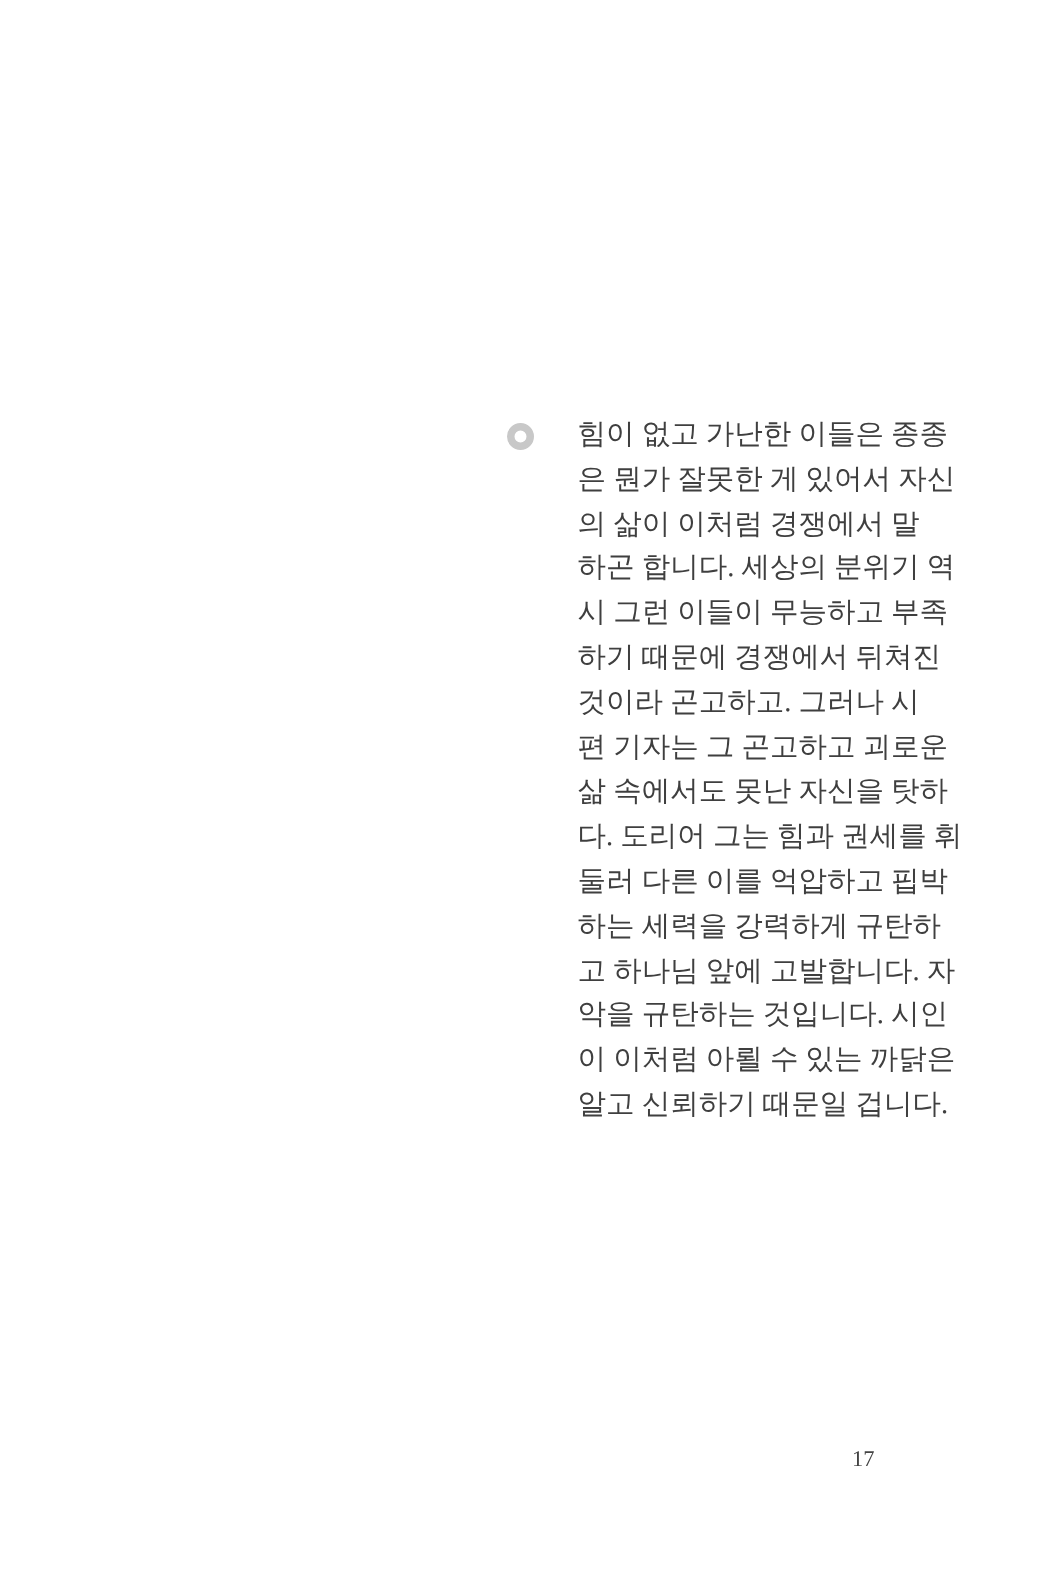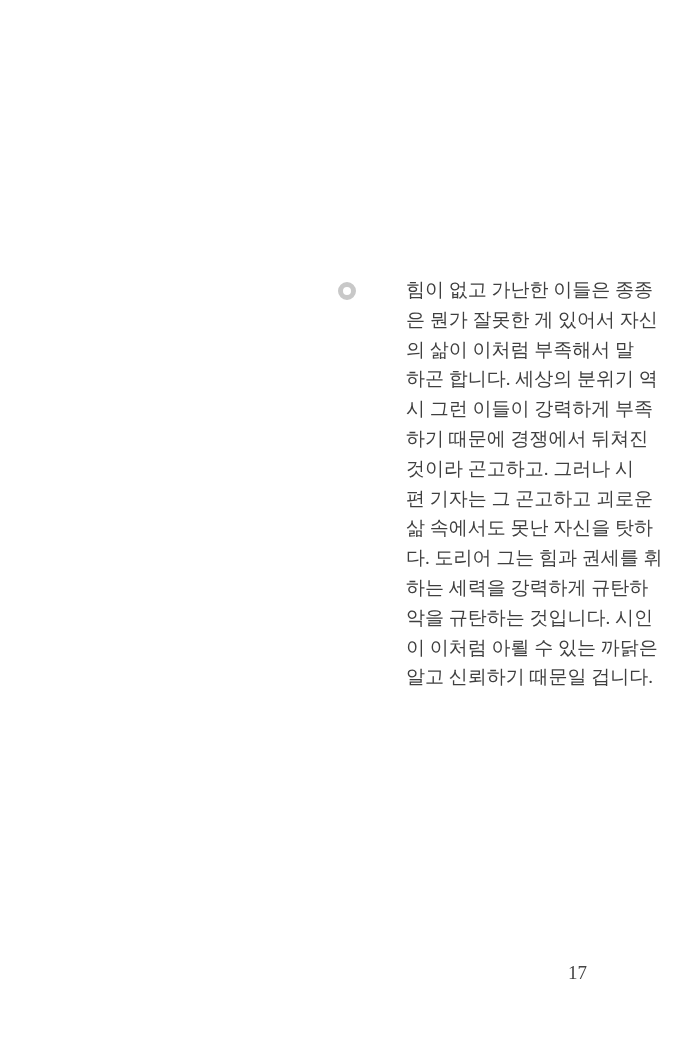--- a/index.html
+++ b/index.html
@@ -20,61 +20,63 @@
     left: 338px;
     top: 282px;
     width: 8px;
     height: 8px;
     border: 5px solid #c8c8c8;
     border-radius: 50%;
     background: #ffffff;
   }
   .text-col {
     position: absolute;
-    left: 406px;
+    left: 385px;
     top: 275px;
     width: 210px;
     color: #3f3f3f;
   }
   .text-col .line {
     height: 29.8px;
     line-height: 29.8px;
     font-size: 19px;
     text-align: justify;
     text-align-last: justify;
     white-space: nowrap;
     letter-spacing: 0px;
   }
   .text-col .line.last {
     text-align-last: left;
   }
   .page-number {
     position: absolute;
     left: 568px;
     top: 962px;
-    font-size: 19px;
+    font-size: 15px;
     line-height: 22px;
     color: #444444;
   }
 </style>
 </head>
 <body>
 
 <div class="page">
   <div class="ornament"></div>
   <div class="text-col">
       <div class="line">힘이 없고 가난한 이들은 종종</div>
       <div class="line">은 뭔가 잘못한 게 있어서 자신</div>
-      <div class="line">의 삶이 이처럼 부족해서 말</div>
+      <div class="line">의 삶이 이처럼 경쟁에서 말</div>
       <div class="line">하곤 합니다. 세상의 분위기 역</div>
-      <div class="line">시 그런 이들이 강력하게 부족</div>
+      <div class="line">시 그런 이들이 무능하고 부족</div>
       <div class="line">하기 때문에 경쟁에서 뒤쳐진</div>
       <div class="line">것이라 곤고하고. 그러나 시</div>
       <div class="line">편 기자는 그 곤고하고 괴로운</div>
       <div class="line">삶 속에서도 못난 자신을 탓하</div>
       <div class="line">다. 도리어 그는 힘과 권세를 휘</div>
+      <div class="line">둘러 다른 이를 억압하고 핍박</div>
       <div class="line">하는 세력을 강력하게 규탄하</div>
+      <div class="line">고 하나님 앞에 고발합니다. 자</div>
       <div class="line">악을 규탄하는 것입니다. 시인</div>
       <div class="line">이 이처럼 아뢸 수 있는 까닭은</div>
       <div class="line last">알고 신뢰하기 때문일 겁니다.</div>
     </div>
   <div class="page-number">17</div>
 </div>
 
 </body></html>

